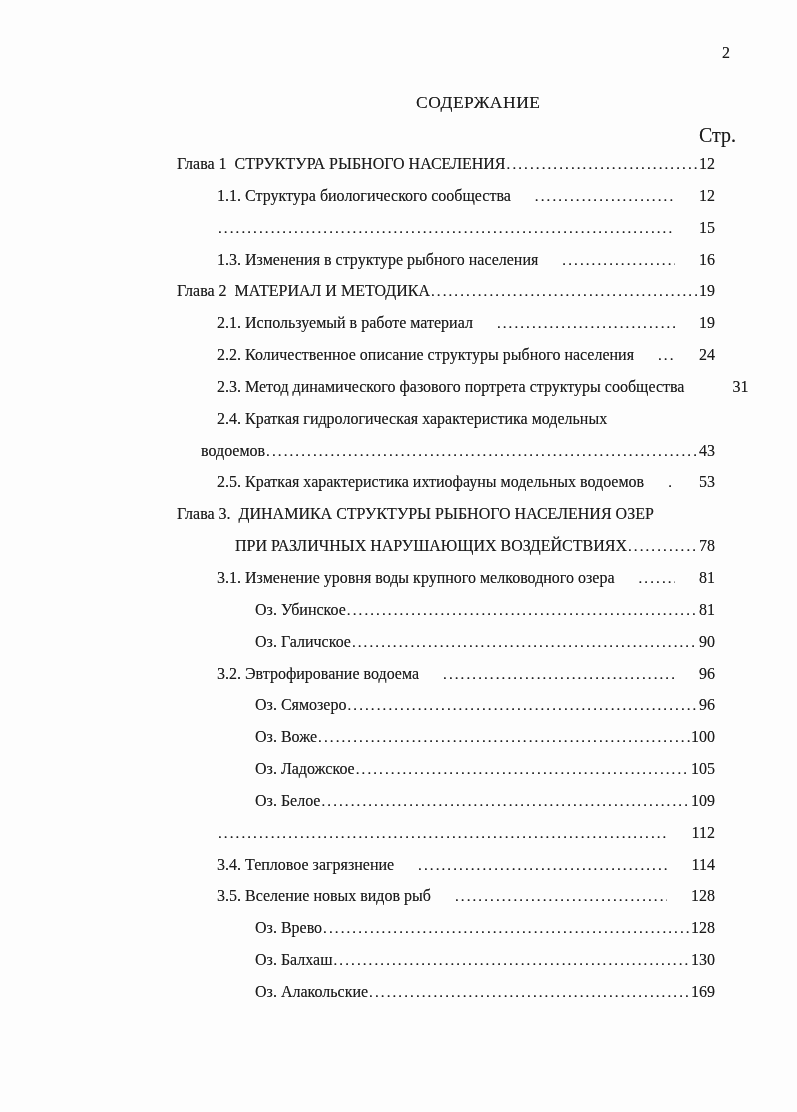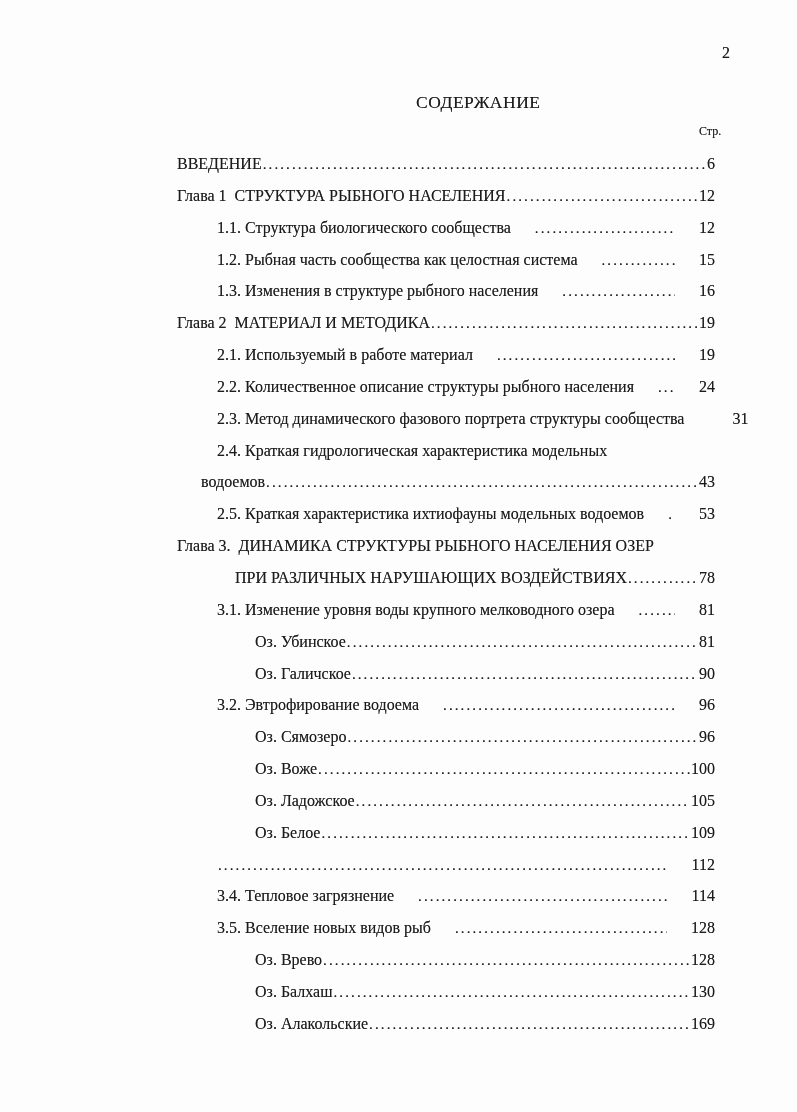--- a/index.html
+++ b/index.html
@@ -30,21 +30,21 @@
     top: 92px;
     left: 376px;
     font-size: 17.5px;
     letter-spacing: 0.5px;
     margin-left: 40px;
   }
   #col-label {
     position: absolute;
     top: 124px;
     left: 699px;
-    font-size: 12px;
+    font-size: 20px;
   }
   #toc {
     position: absolute;
     top: 150px;
     left: 177px;
     width: 538px;
   }
   .row {
     display: flex;
     align-items: baseline;
@@ -77,36 +77,30 @@
 </head>
 <body>
 
 <div id="page">
   <div id="page-num" class="scan-text">2</div>
   <div id="doc-title" class="scan-text">СОДЕРЖАНИЕ</div>
   <div id="col-label" class="scan-text">Стр.</div>
 
   <div id="toc" class="scan-text">
     <div class="row lvl0">
-        <span class="t">ВВЕДЕНИЕ</span>
-        <span class="leader"></span>
-        <span class="p">6</span>
-      </div>
-    <div class="row lvl0">
         <span class="t">Глава 1&nbsp; СТРУКТУРА РЫБНОГО НАСЕЛЕНИЯ</span>
         <span class="leader"></span>
         <span class="p">12</span>
       </div>
     <div class="row lvl1">
         <span class="t">1.1. Структура биологического сообщества</span>
         <span class="leader"></span>
         <span class="p">12</span>
       </div>
     <div class="row lvl1">
-        <span class="t">1.2. Рыбная часть сообщества как целостная система</span>
         <span class="leader"></span>
         <span class="p">15</span>
       </div>
     <div class="row lvl1">
         <span class="t">1.3. Изменения в структуре рыбного населения</span>
         <span class="leader"></span>
         <span class="p">16</span>
       </div>
     <div class="row lvl0">
         <span class="t">Глава 2&nbsp; МАТЕРИАЛ И МЕТОДИКА</span>

